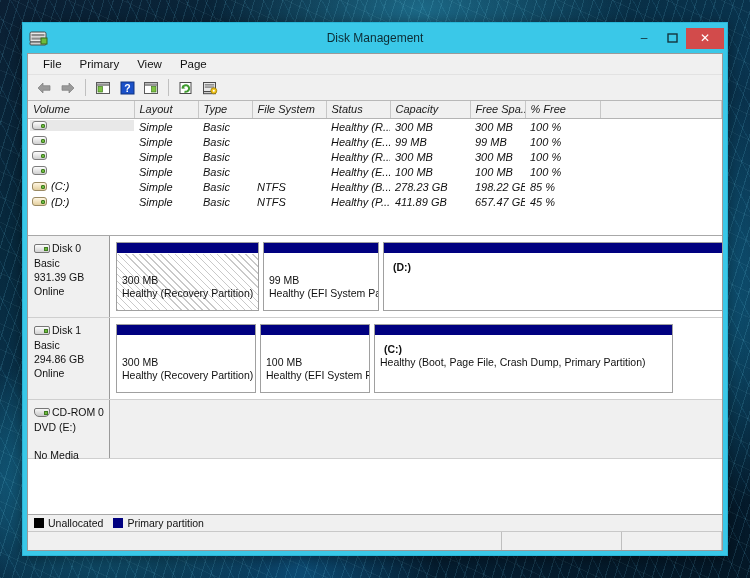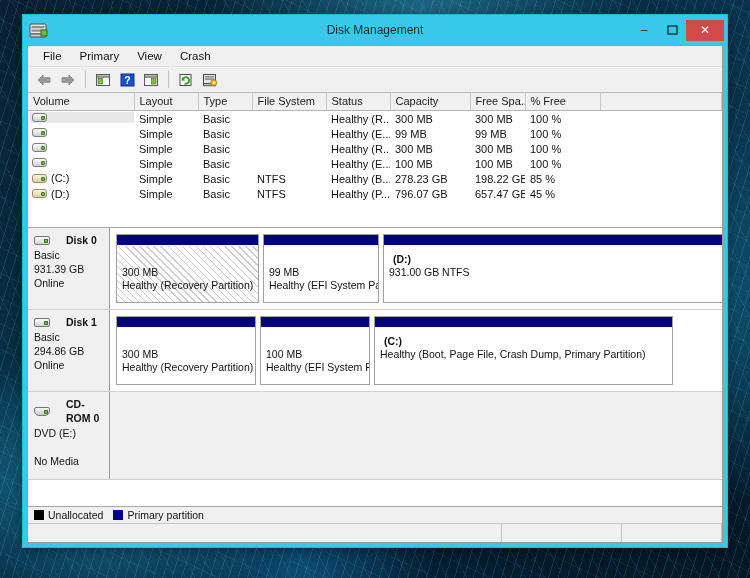--- a/index.html
+++ b/index.html
@@ -29,21 +29,21 @@
     background:
       repeating-linear-gradient(107deg, rgba(120,220,255,.13) 0 1px, rgba(0,0,0,0) 1px 9px),
       repeating-linear-gradient(61deg, rgba(90,200,250,.09) 0 1px, rgba(0,0,0,0) 1px 17px),
       repeating-linear-gradient(25deg, rgba(160,235,255,.06) 0 1px, rgba(0,0,0,0) 1px 23px);
     mix-blend-mode: screen;
   }
 
   
   #window {
     position: absolute;
-    left: 22px; top: 14px;
+    left: 22px; top: 22px;
     width: 706px; height: 534px;
     background: #3ac8e8;
     border: 1px solid #2ab6d8;
     box-shadow: 0 3px 14px rgba(0,0,0,.45);
     display: flex; flex-direction: column;
   }
   
   #titlebar {
     height: 30px;
     position: relative;
@@ -107,21 +107,21 @@
     cursor: default;
   }
   .tbsep { width: 1px; height: 17px; background: #c0c0c0; margin: 0 4px; }
 
   
   #listpane {
     flex: 0 0 135px;
     background: #fff;
     border-bottom: 1px solid #a8a8a8;
     overflow: hidden;
-    display: flex; flex-direction: column;
+    display: flex; flex-direction: column; font-style: italic;
   }
   table.vlist { border-collapse: collapse; width: 100%; table-layout: fixed; }
   table.vlist th {
     background: #f0f0f0;
     border-right: 1px solid #c7c7c7;
     border-bottom: 1px solid #b4b4b4;
     font-weight: normal;
     font-size: 11px;
     text-align: left;
     padding: 2px 4px 3px 5px;
@@ -166,34 +166,34 @@
     background: #fff;
     overflow: hidden;
     position: relative;
   }
   .diskrow {
     display: flex;
     border-bottom: 1px solid #cfcfcf;
     background: #fff;
     height: 82px;
   }
-  .diskrow.cdrow { height: 88px; }
+  .diskrow.cdrow { height: 59px; }
   .diskinfo {
     flex: 0 0 82px;
     width: 82px;
     background: #f0f0f0;
     border-right: 1px solid #9a9a9a;
     padding: 5px 4px 4px 6px;
     font-size: 10.5px;
     color: #111;
     line-height: 14px;
   }
   .diskinfo .dtitle {
-    font-weight: bold; font-size: 10.5px;
-    display: flex; align-items: center; gap: 16px;
+    font-weight: normal; font-size: 10.5px;
+    display: flex; align-items: center; gap: 2px;
     margin-bottom: 1px;
   }
   .dicon {
     width: 16px; height: 11px; position: relative; flex: 0 0 16px;
   }
   .dicon i {
     position:absolute; left:0; top:1px; width:16px; height:9px;
     background: linear-gradient(#fcfcfc,#d2d2d2);
     border:1px solid #767676; border-radius:2px; display:block;
   }
@@ -303,21 +303,21 @@
       <span class="winbtn" id="btn-close">✕</span>
     </span>
   </div>
 
   <div id="client">
 
     <div id="menubar">
       <span class="menuitem">File</span>
       <span class="menuitem">Primary</span>
       <span class="menuitem">View</span>
-      <span class="menuitem">Crash</span>
+      <span class="menuitem">Page</span>
     </div>
 
     <div id="toolbar">
       <span class="tbbtn">
         <svg width="16" height="14" viewBox="0 0 16 14">
           <path d="M7 2 L2 7 L7 12 L7 9.3 L14 9.3 L14 4.7 L7 4.7 Z" fill="#9a9a9a" stroke="#7d7d7d" stroke-width=".7" stroke-linejoin="round"></path>
         </svg>
       </span>
       <span class="tbbtn">
         <svg width="16" height="14" viewBox="0 0 16 14">
@@ -482,21 +482,21 @@
                   <span class="drvicon tan">
                     <i></i>
                     <b></b>
                   </span>
                   <span>(D:)</span>
                 </span></td>
               <td>Simple</td>
               <td>Basic</td>
               <td>NTFS</td>
               <td>Healthy (P...</td>
-              <td>796.07 GB</td>
+              <td>411.89 GB</td>
               <td>657.47 GB</td>
               <td>45 %</td>
               <td></td>
             </tr>
           </tbody>
       </table>
     </div>
 
     <div id="graphpane">
         <div class="diskrow">
@@ -526,21 +526,20 @@
               <div class="pbody">
                 <div class="plabel">&nbsp;</div>
                 <div class="pline">99 MB</div>
                 <div class="pline">Healthy (EFI System Par</div>
               </div>
             </div>
             <div class="part" style="width: 343px; flex: 0 0 343px;">
               <div class="pbar"></div>
               <div class="pbody">
                 <div class="plabel">(D:)</div>
-                <div class="pline">931.00 GB NTFS</div>
               </div>
             </div>
           </div>
         </div>
         <div class="diskrow">
           <div class="diskinfo">
             <div class="dtitle">
               <span class="dicon">
                 <i></i>
                 <b></b>

